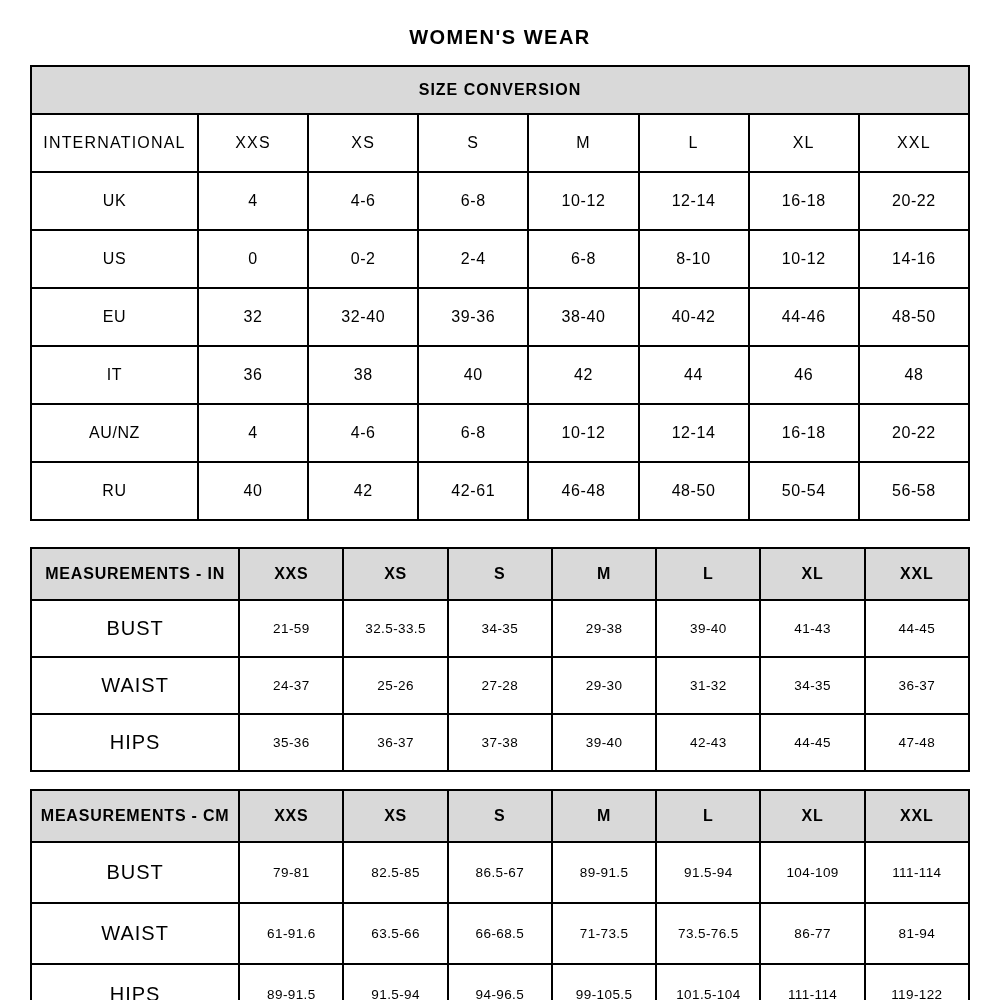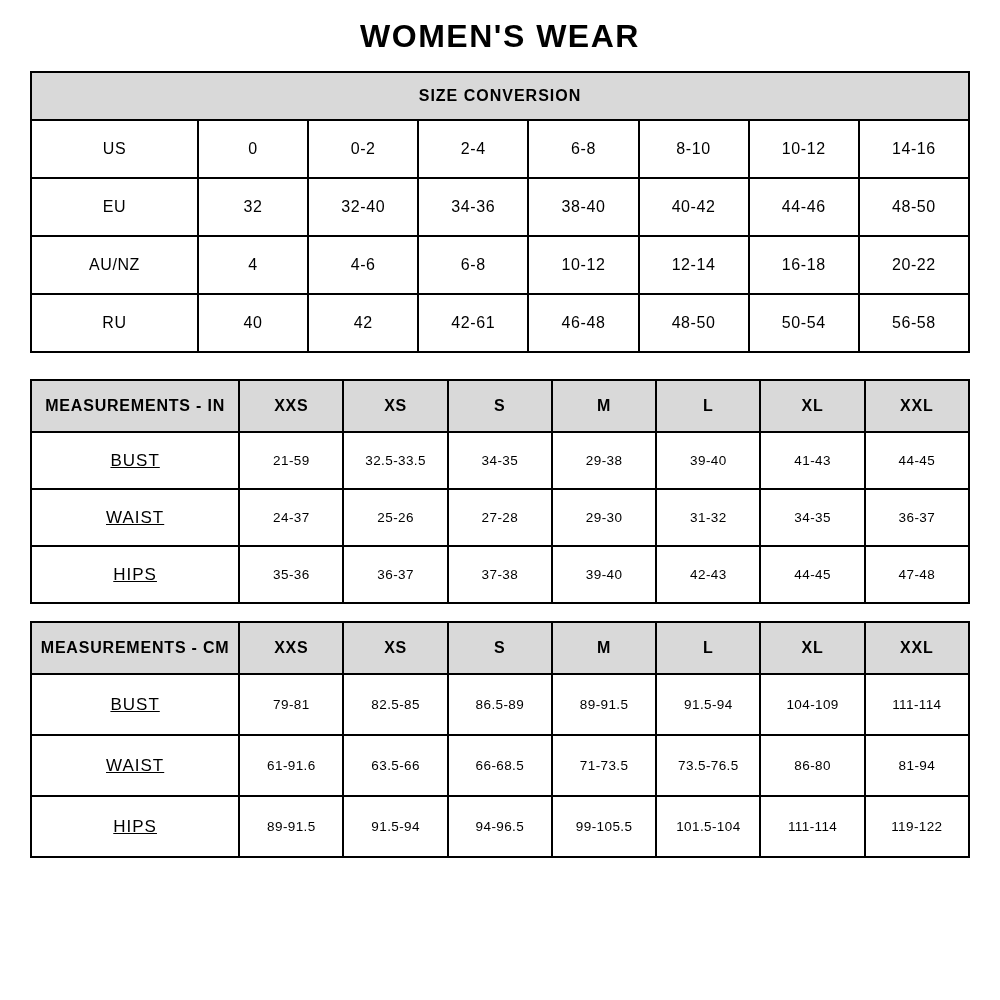--- a/index.html
+++ b/index.html
@@ -1,32 +1,32 @@
 <!DOCTYPE html>
 <html><head>
 <meta charset="utf-8">
 <style>
   html,body{margin:0;padding:0;background:#ffffff;}
   body{width:1000px;height:1000px;font-family:"Liberation Sans",sans-serif;color:#000;}
   .page{box-sizing:border-box;width:1000px;height:1000px;padding:14px 30px 4px 30px;}
-  .title{text-align:center;font-size:32px;font-weight:700;letter-spacing:1.5px;margin:4px 0 16px 0;}
+  .title{text-align:center;font-size:20px;font-weight:700;letter-spacing:1.5px;margin:12px 0 16px 0;}
   table{width:100%;border-collapse:collapse;table-layout:fixed;border:2px solid #eab308;}
   td{border:2px solid #000;text-align:center;vertical-align:middle;padding:0;overflow:hidden;}
   
   .t1 .hdr td{background:#d9d9d9;font-weight:700;font-size:16px;letter-spacing:1px;height:46px;}
   .t1 .cols td{font-size:16px;letter-spacing:1.2px;height:56px;}
   .t1 .data td{font-size:16px;letter-spacing:0.6px;height:56px;}
   .t1 col.c0{width:17.8%;}
   
   .tm{margin-top:26px;}
   .tm3{margin-top:17px;}
   .tm .hdr2 td{background:#d9d9d9;font-weight:700;font-size:16px;letter-spacing:0.8px;height:50px;}
   .tm .data td{height:55px;}
   .tm3 .data td{height:59px;}
-  .tm td.lbl{font-size:17px;letter-spacing:1px;text-decoration:underline;}
+  .tm td.lbl{font-size:20px;letter-spacing:1px;}
   .tm td.val{font-size:13.5px;letter-spacing:0.4px;}
   .tm col.c0{width:22.2%;}
 </style>
 </head>
 <body>
 
 <div class="page">
 
   <div class="title">WOMEN'S WEAR</div>
 
@@ -37,40 +37,70 @@
         <col>
         <col>
         <col>
         <col>
         <col>
         <col>
       </colgroup>
     <tbody>
         <tr class="hdr">
       <td colspan="8">SIZE CONVERSION</td>
+    </tr>
+    <tr class="cols">
+      <td>INTERNATIONAL</td>
+      <td>XXS</td>
+      <td>XS</td>
+      <td>S</td>
+      <td>M</td>
+      <td>L</td>
+      <td>XL</td>
+      <td>XXL</td>
+    </tr>
+    <tr class="data">
+      <td>UK</td>
+      <td>4</td>
+      <td>4-6</td>
+      <td>6-8</td>
+      <td>10-12</td>
+      <td>12-14</td>
+      <td>16-18</td>
+      <td>20-22</td>
     </tr>
     <tr class="data">
       <td>US</td>
       <td>0</td>
       <td>0-2</td>
       <td>2-4</td>
       <td>6-8</td>
       <td>8-10</td>
       <td>10-12</td>
       <td>14-16</td>
     </tr>
     <tr class="data">
       <td>EU</td>
       <td>32</td>
       <td>32-40</td>
-      <td>34-36</td>
+      <td>39-36</td>
       <td>38-40</td>
       <td>40-42</td>
       <td>44-46</td>
       <td>48-50</td>
+    </tr>
+    <tr class="data">
+      <td>IT</td>
+      <td>36</td>
+      <td>38</td>
+      <td>40</td>
+      <td>42</td>
+      <td>44</td>
+      <td>46</td>
+      <td>48</td>
     </tr>
     <tr class="data">
       <td>AU/NZ</td>
       <td>4</td>
       <td>4-6</td>
       <td>6-8</td>
       <td>10-12</td>
       <td>12-14</td>
       <td>16-18</td>
       <td>20-22</td>
@@ -162,34 +192,34 @@
       <td>S</td>
       <td>M</td>
       <td>L</td>
       <td>XL</td>
       <td>XXL</td>
     </tr>
     <tr class="data">
       <td class="lbl">BUST</td>
       <td class="val">79-81</td>
       <td class="val">82.5-85</td>
-      <td class="val">86.5-89</td>
+      <td class="val">86.5-67</td>
       <td class="val">89-91.5</td>
       <td class="val">91.5-94</td>
       <td class="val">104-109</td>
       <td class="val">111-114</td>
     </tr>
     <tr class="data">
       <td class="lbl">WAIST</td>
       <td class="val">61-91.6</td>
       <td class="val">63.5-66</td>
       <td class="val">66-68.5</td>
       <td class="val">71-73.5</td>
       <td class="val">73.5-76.5</td>
-      <td class="val">86-80</td>
+      <td class="val">86-77</td>
       <td class="val">81-94</td>
     </tr>
     <tr class="data">
       <td class="lbl">HIPS</td>
       <td class="val">89-91.5</td>
       <td class="val">91.5-94</td>
       <td class="val">94-96.5</td>
       <td class="val">99-105.5</td>
       <td class="val">101.5-104</td>
       <td class="val">111-114</td>

